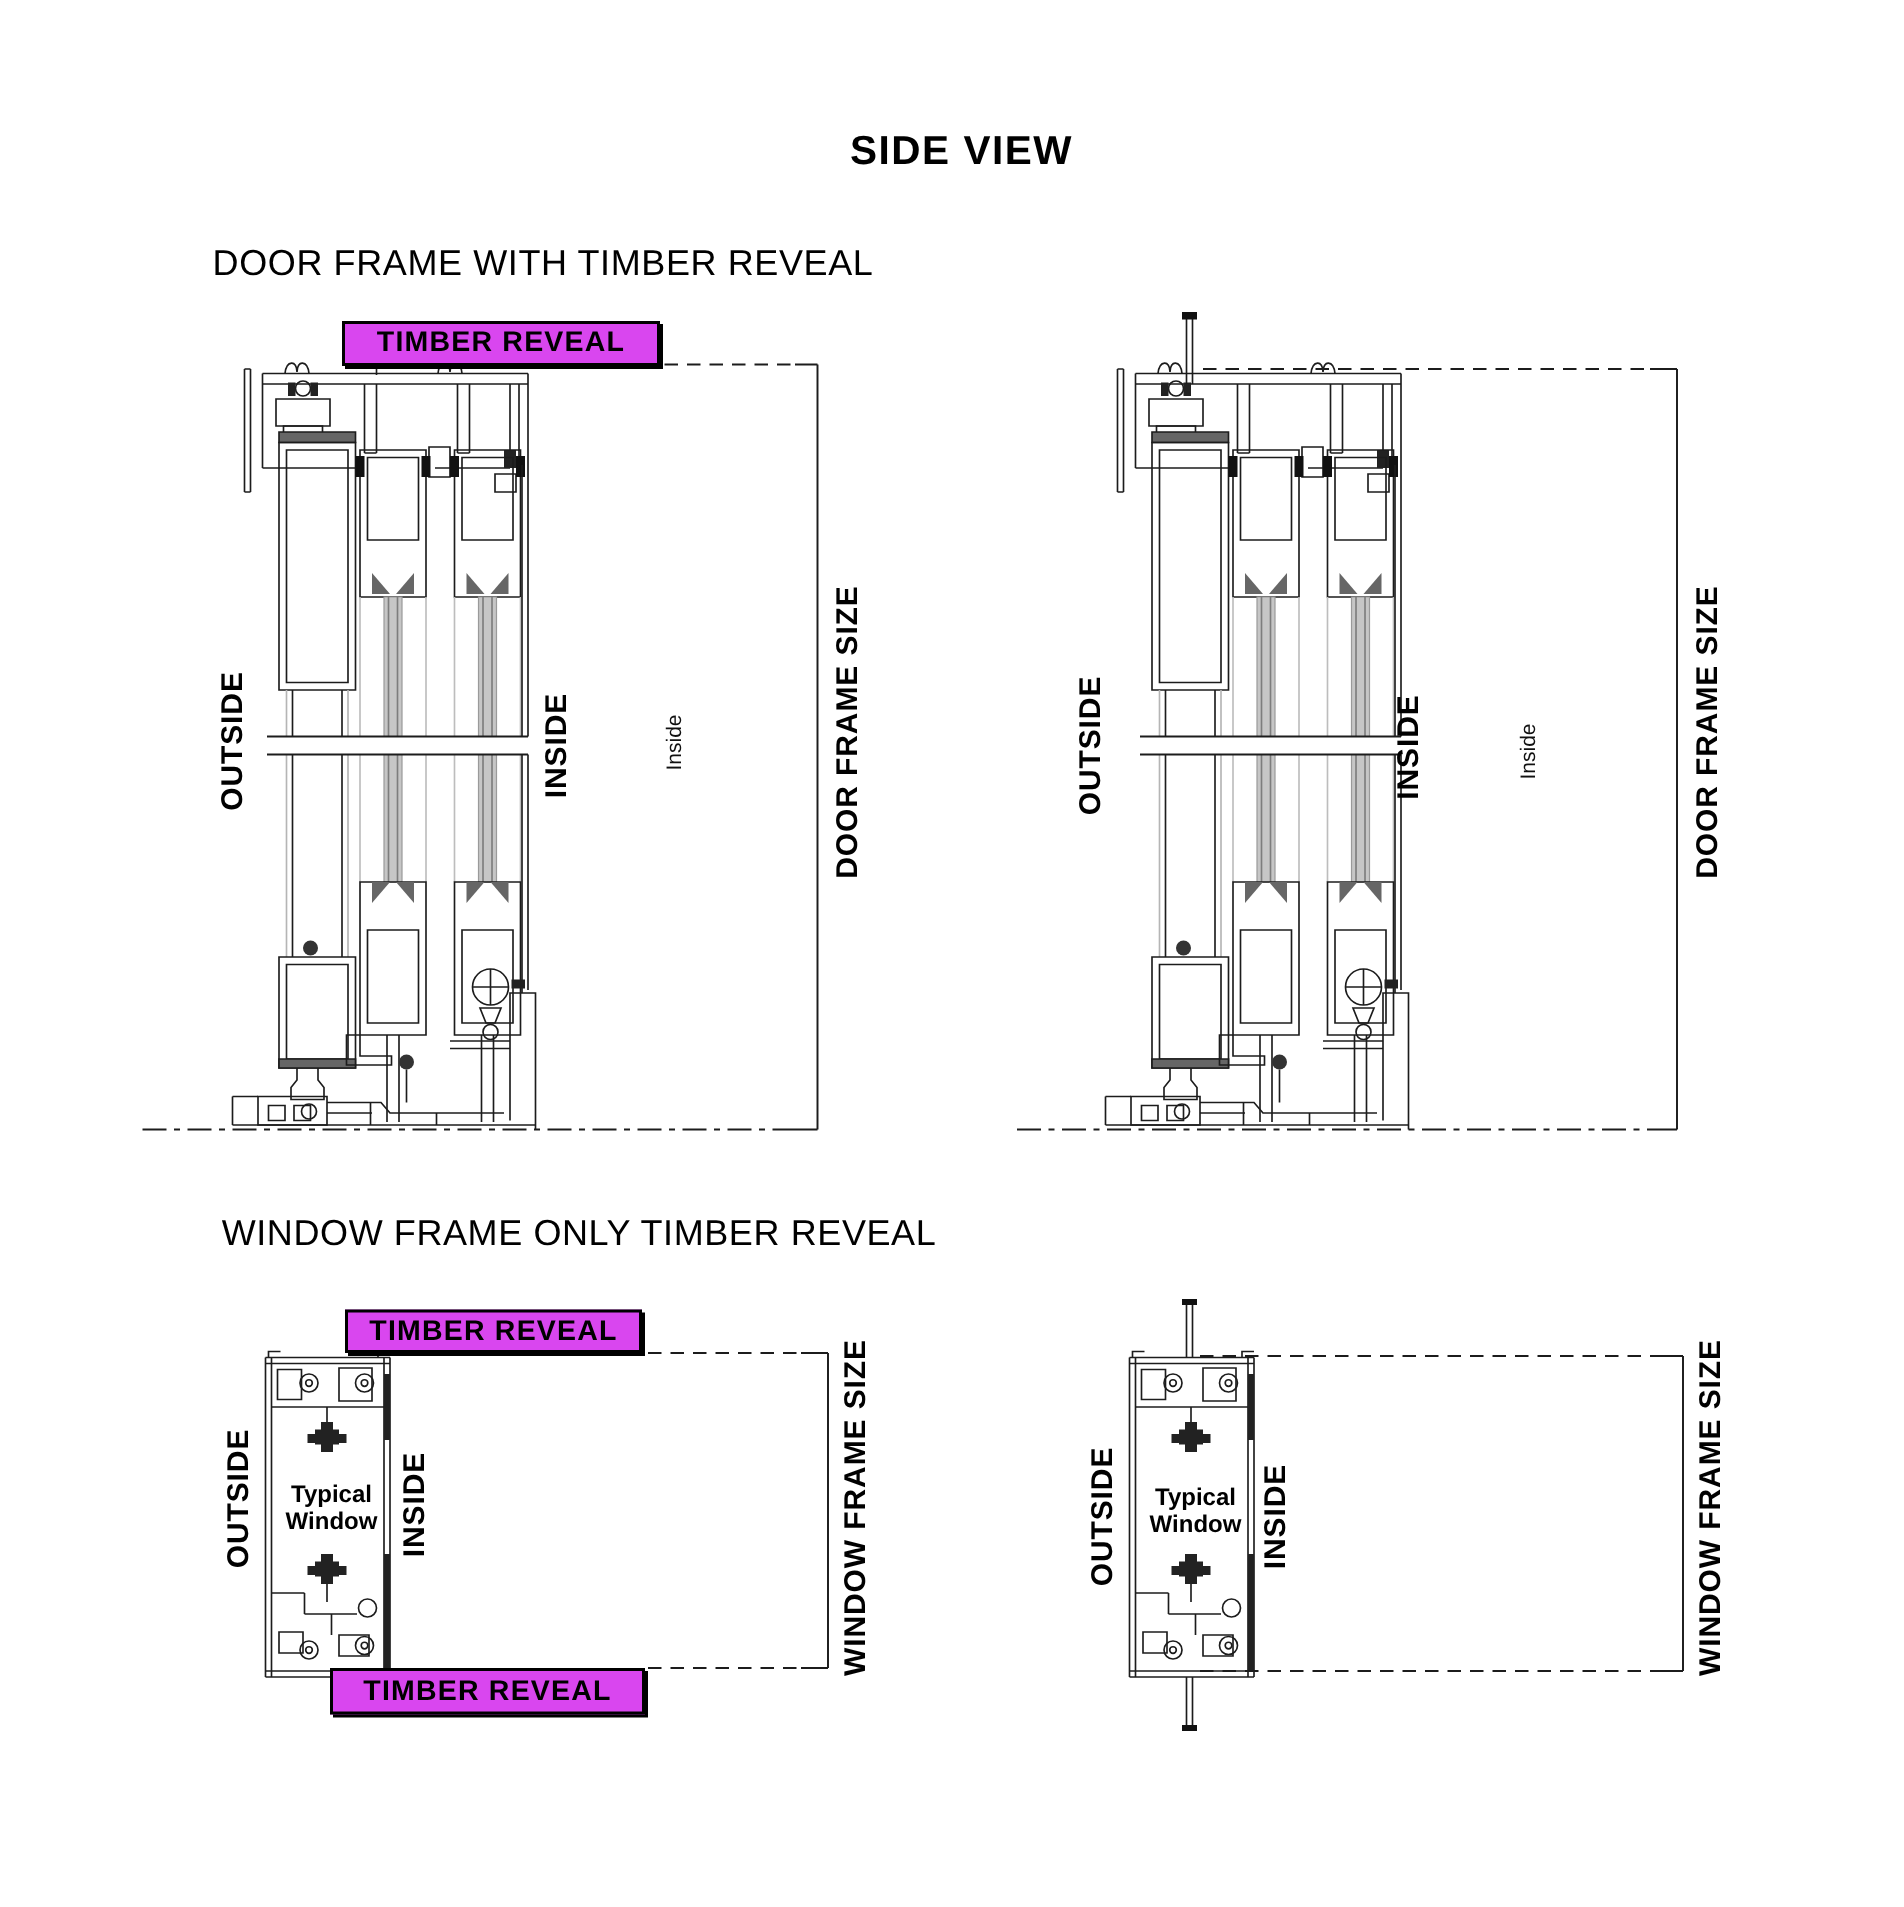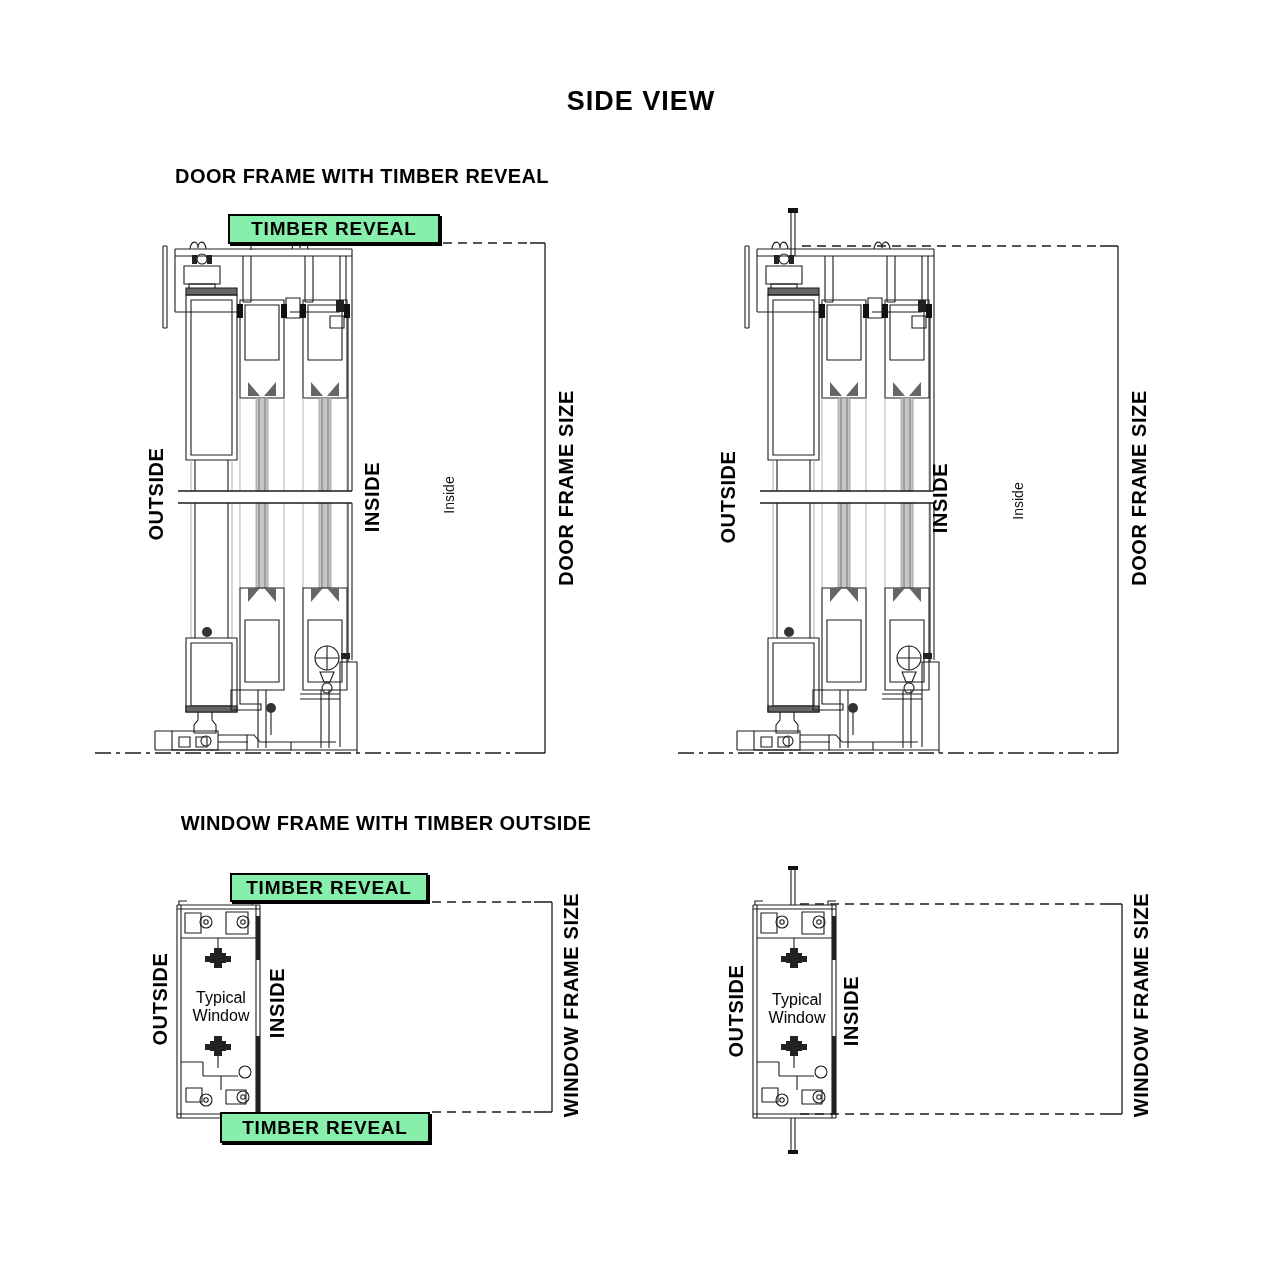--- a/index.html
+++ b/index.html
@@ -5,26 +5,26 @@
   html,body{margin:0;padding:0;background:#fff;}
   .canvas{
     position:relative;width:1269px;height:1271px;background:#ffffff;
     font-family:"Liberation Sans", sans-serif;color:#000;overflow:hidden;
   }
   svg{position:absolute;left:0;top:0;}
   svg *{vector-effect:non-scaling-stroke;}
   .lbl{position:absolute;transform:translate(-50%,-50%);white-space:nowrap;}
   .vert{transform:translate(-50%,-50%) rotate(-90deg);}
   .h1{font-size:27px;font-weight:bold;letter-spacing:1px;}
-  .h2{font-size:20px;font-weight:bold;letter-spacing:0.4px;}
+  .h2{font-size:24px;font-weight:normal;letter-spacing:0.4px;}
   .big{font-size:20px;font-weight:bold;letter-spacing:0.6px;}
   .note{font-size:14px;color:#111;}
-  .tw{font-size:16px;font-weight:normal;line-height:1.15;text-align:center;white-space:normal;width:90px;}
+  .tw{font-size:16px;font-weight:bold;line-height:1.15;text-align:center;white-space:normal;width:90px;}
   .revealbox{
-    position:absolute;box-sizing:border-box;border:2px solid #000;background:#86efac;
+    position:absolute;box-sizing:border-box;border:2px solid #000;background:#d946ef;
     display:flex;align-items:center;justify-content:center;
     font-weight:bold;font-size:19px;letter-spacing:0.8px;
     box-shadow:2px 2px 0 #000;z-index:5;
   }
 </style>
 </head>
 <body>
 
 <div class="canvas">
 
@@ -184,21 +184,21 @@
   <div class="lbl vert big" style="left:156px;top:494px;">OUTSIDE</div>
   <div class="lbl vert big" style="left:372px;top:497px;">INSIDE</div>
   <div class="lbl vert note" style="left:449px;top:495px;">Inside</div>
   <div class="lbl vert big" style="left:566px;top:488px;">DOOR FRAME SIZE</div>
 
   <div class="lbl vert big" style="left:728px;top:497px;">OUTSIDE</div>
   <div class="lbl vert big" style="left:940px;top:498px;">INSIDE</div>
   <div class="lbl vert note" style="left:1018px;top:501px;">Inside</div>
   <div class="lbl vert big" style="left:1139px;top:488px;">DOOR FRAME SIZE</div>
 
-  <div class="lbl h2" style="left:386px;top:823px;">WINDOW FRAME WITH TIMBER OUTSIDE</div>
+  <div class="lbl h2" style="left:386px;top:823px;">WINDOW FRAME ONLY TIMBER REVEAL</div>
   <div class="revealbox" style="left:230px;top:873px;width:198px;height:29px;">
     <span>TIMBER REVEAL</span>
   </div>
   <div class="revealbox" style="left:220px;top:1112px;width:210px;height:31px;">
     <span>TIMBER REVEAL</span>
   </div>
   <div class="lbl vert big" style="left:160px;top:999px;">OUTSIDE</div>
   <div class="lbl vert big" style="left:277px;top:1003px;">INSIDE</div>
   <div class="lbl tw" style="left:221px;top:1007px;">Typical Window</div>
   <div class="lbl vert big" style="left:571px;top:1005px;">WINDOW FRAME SIZE</div>

